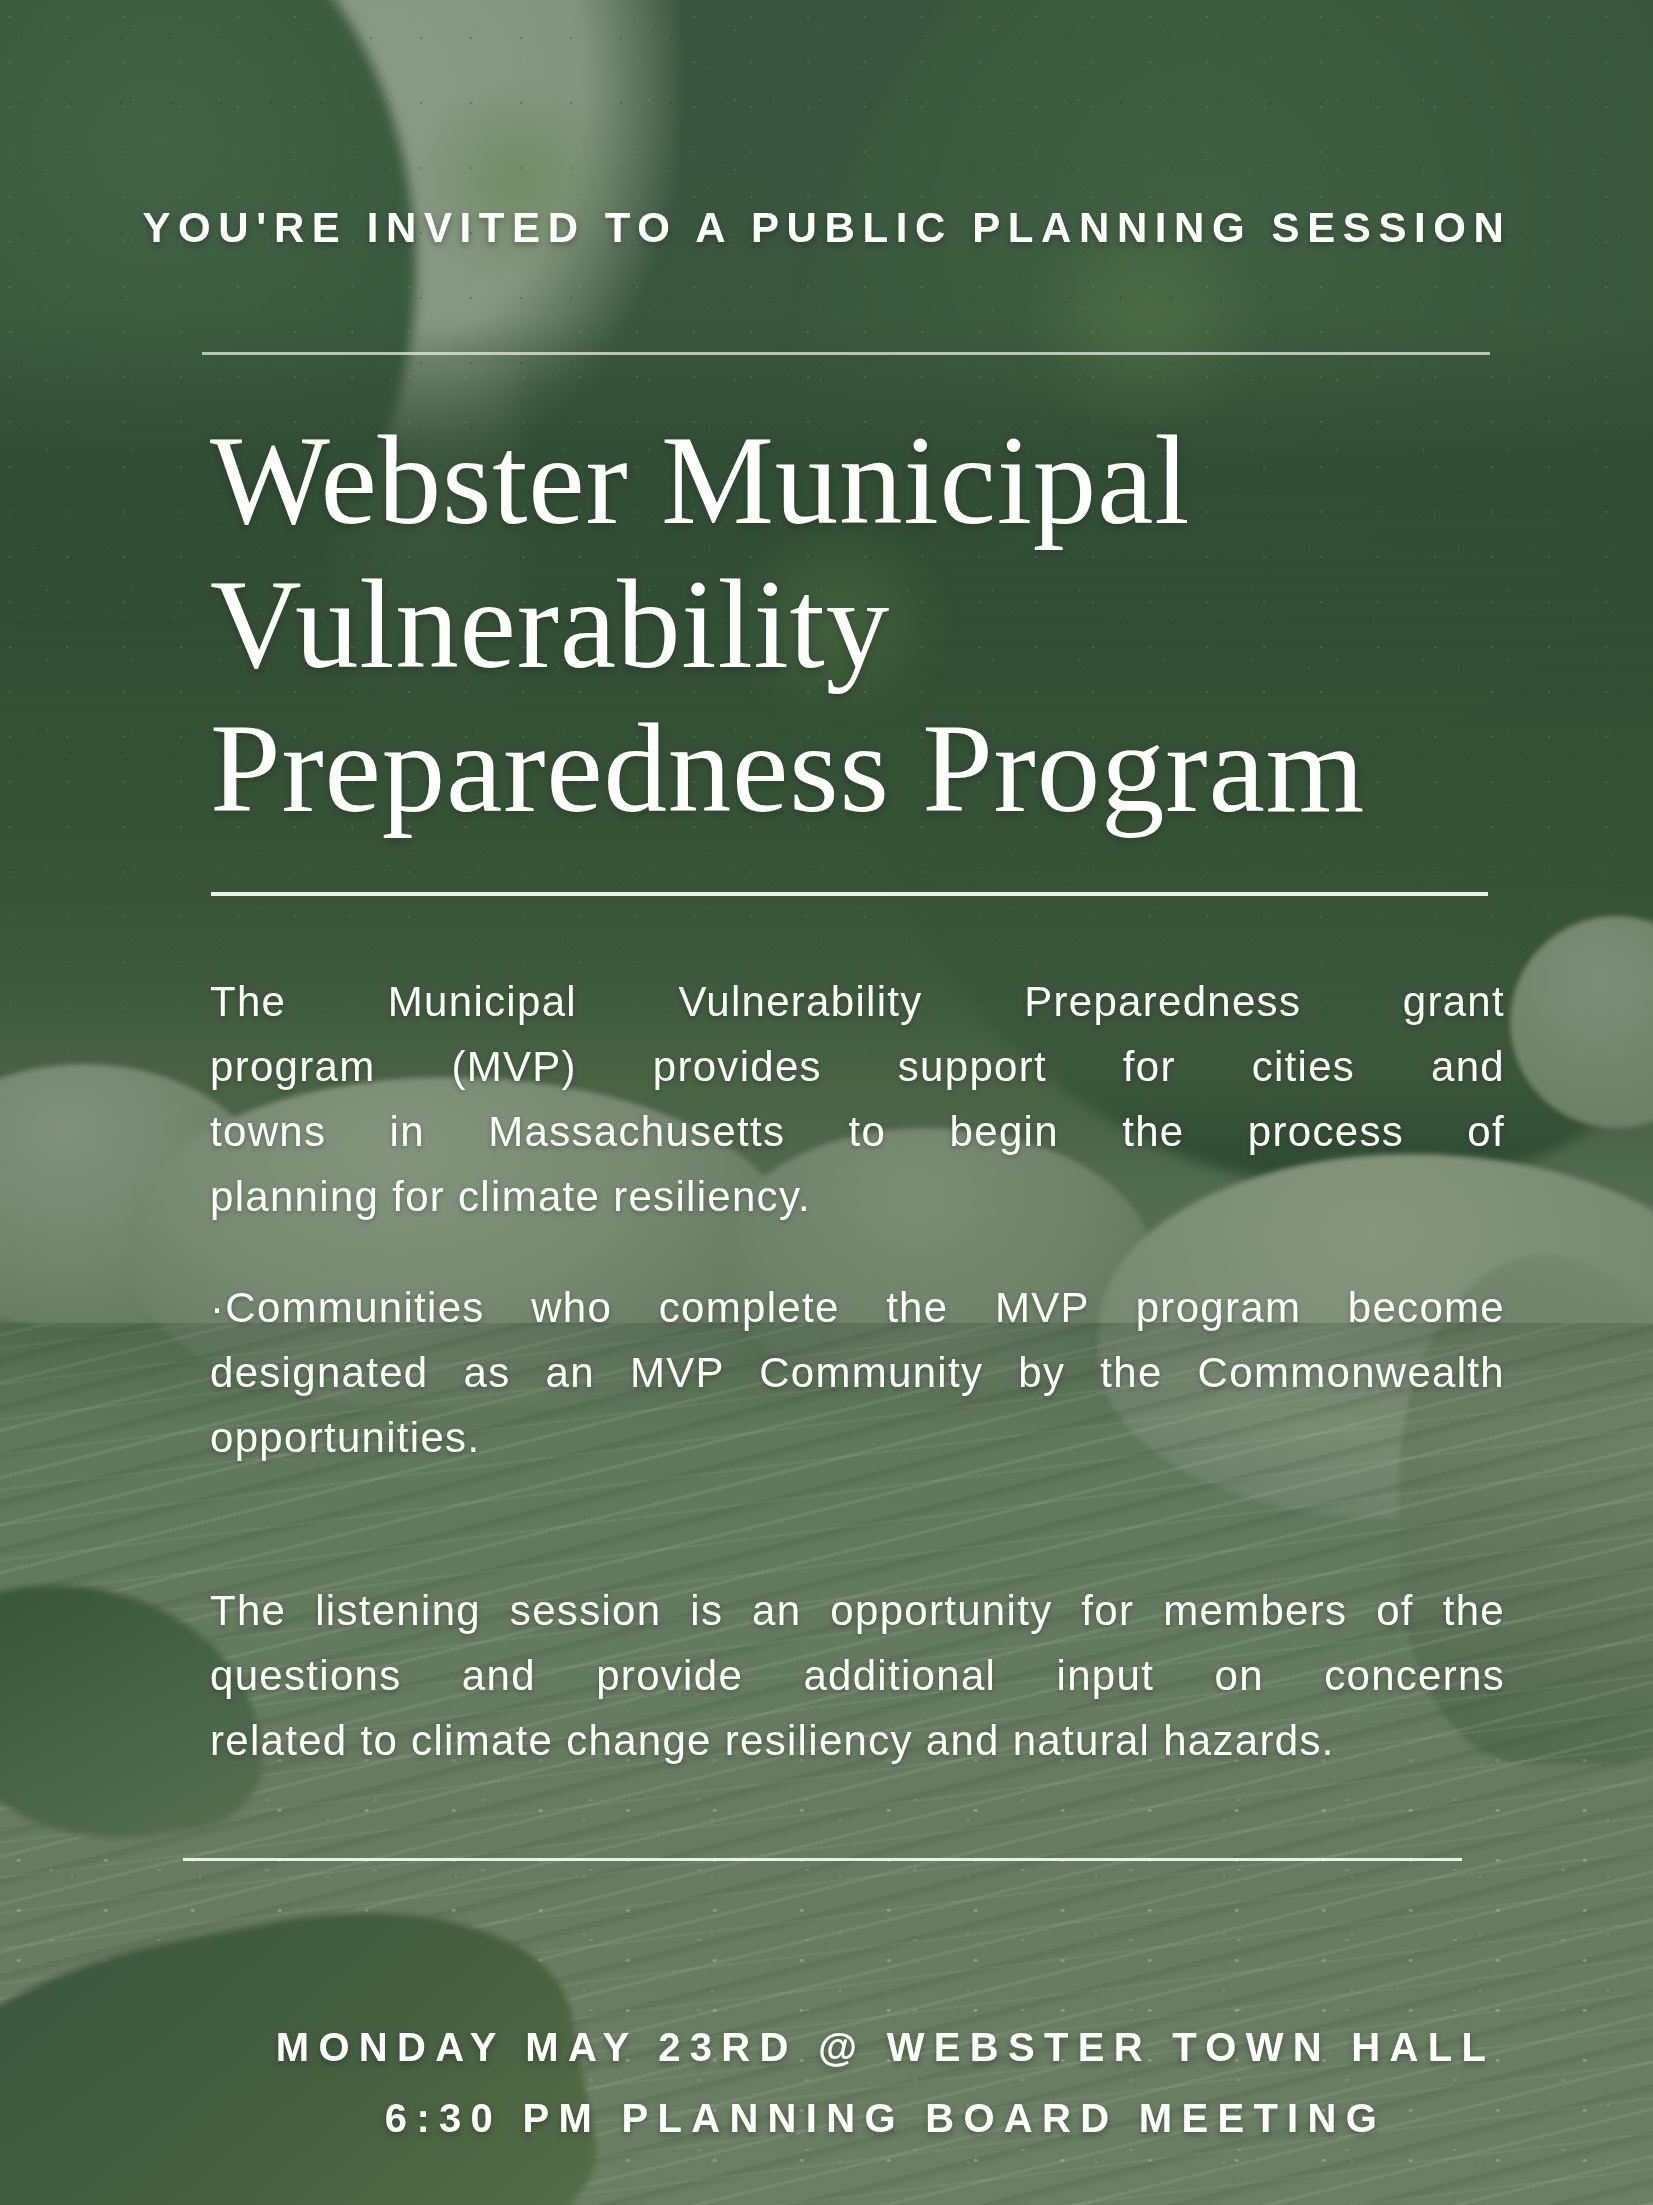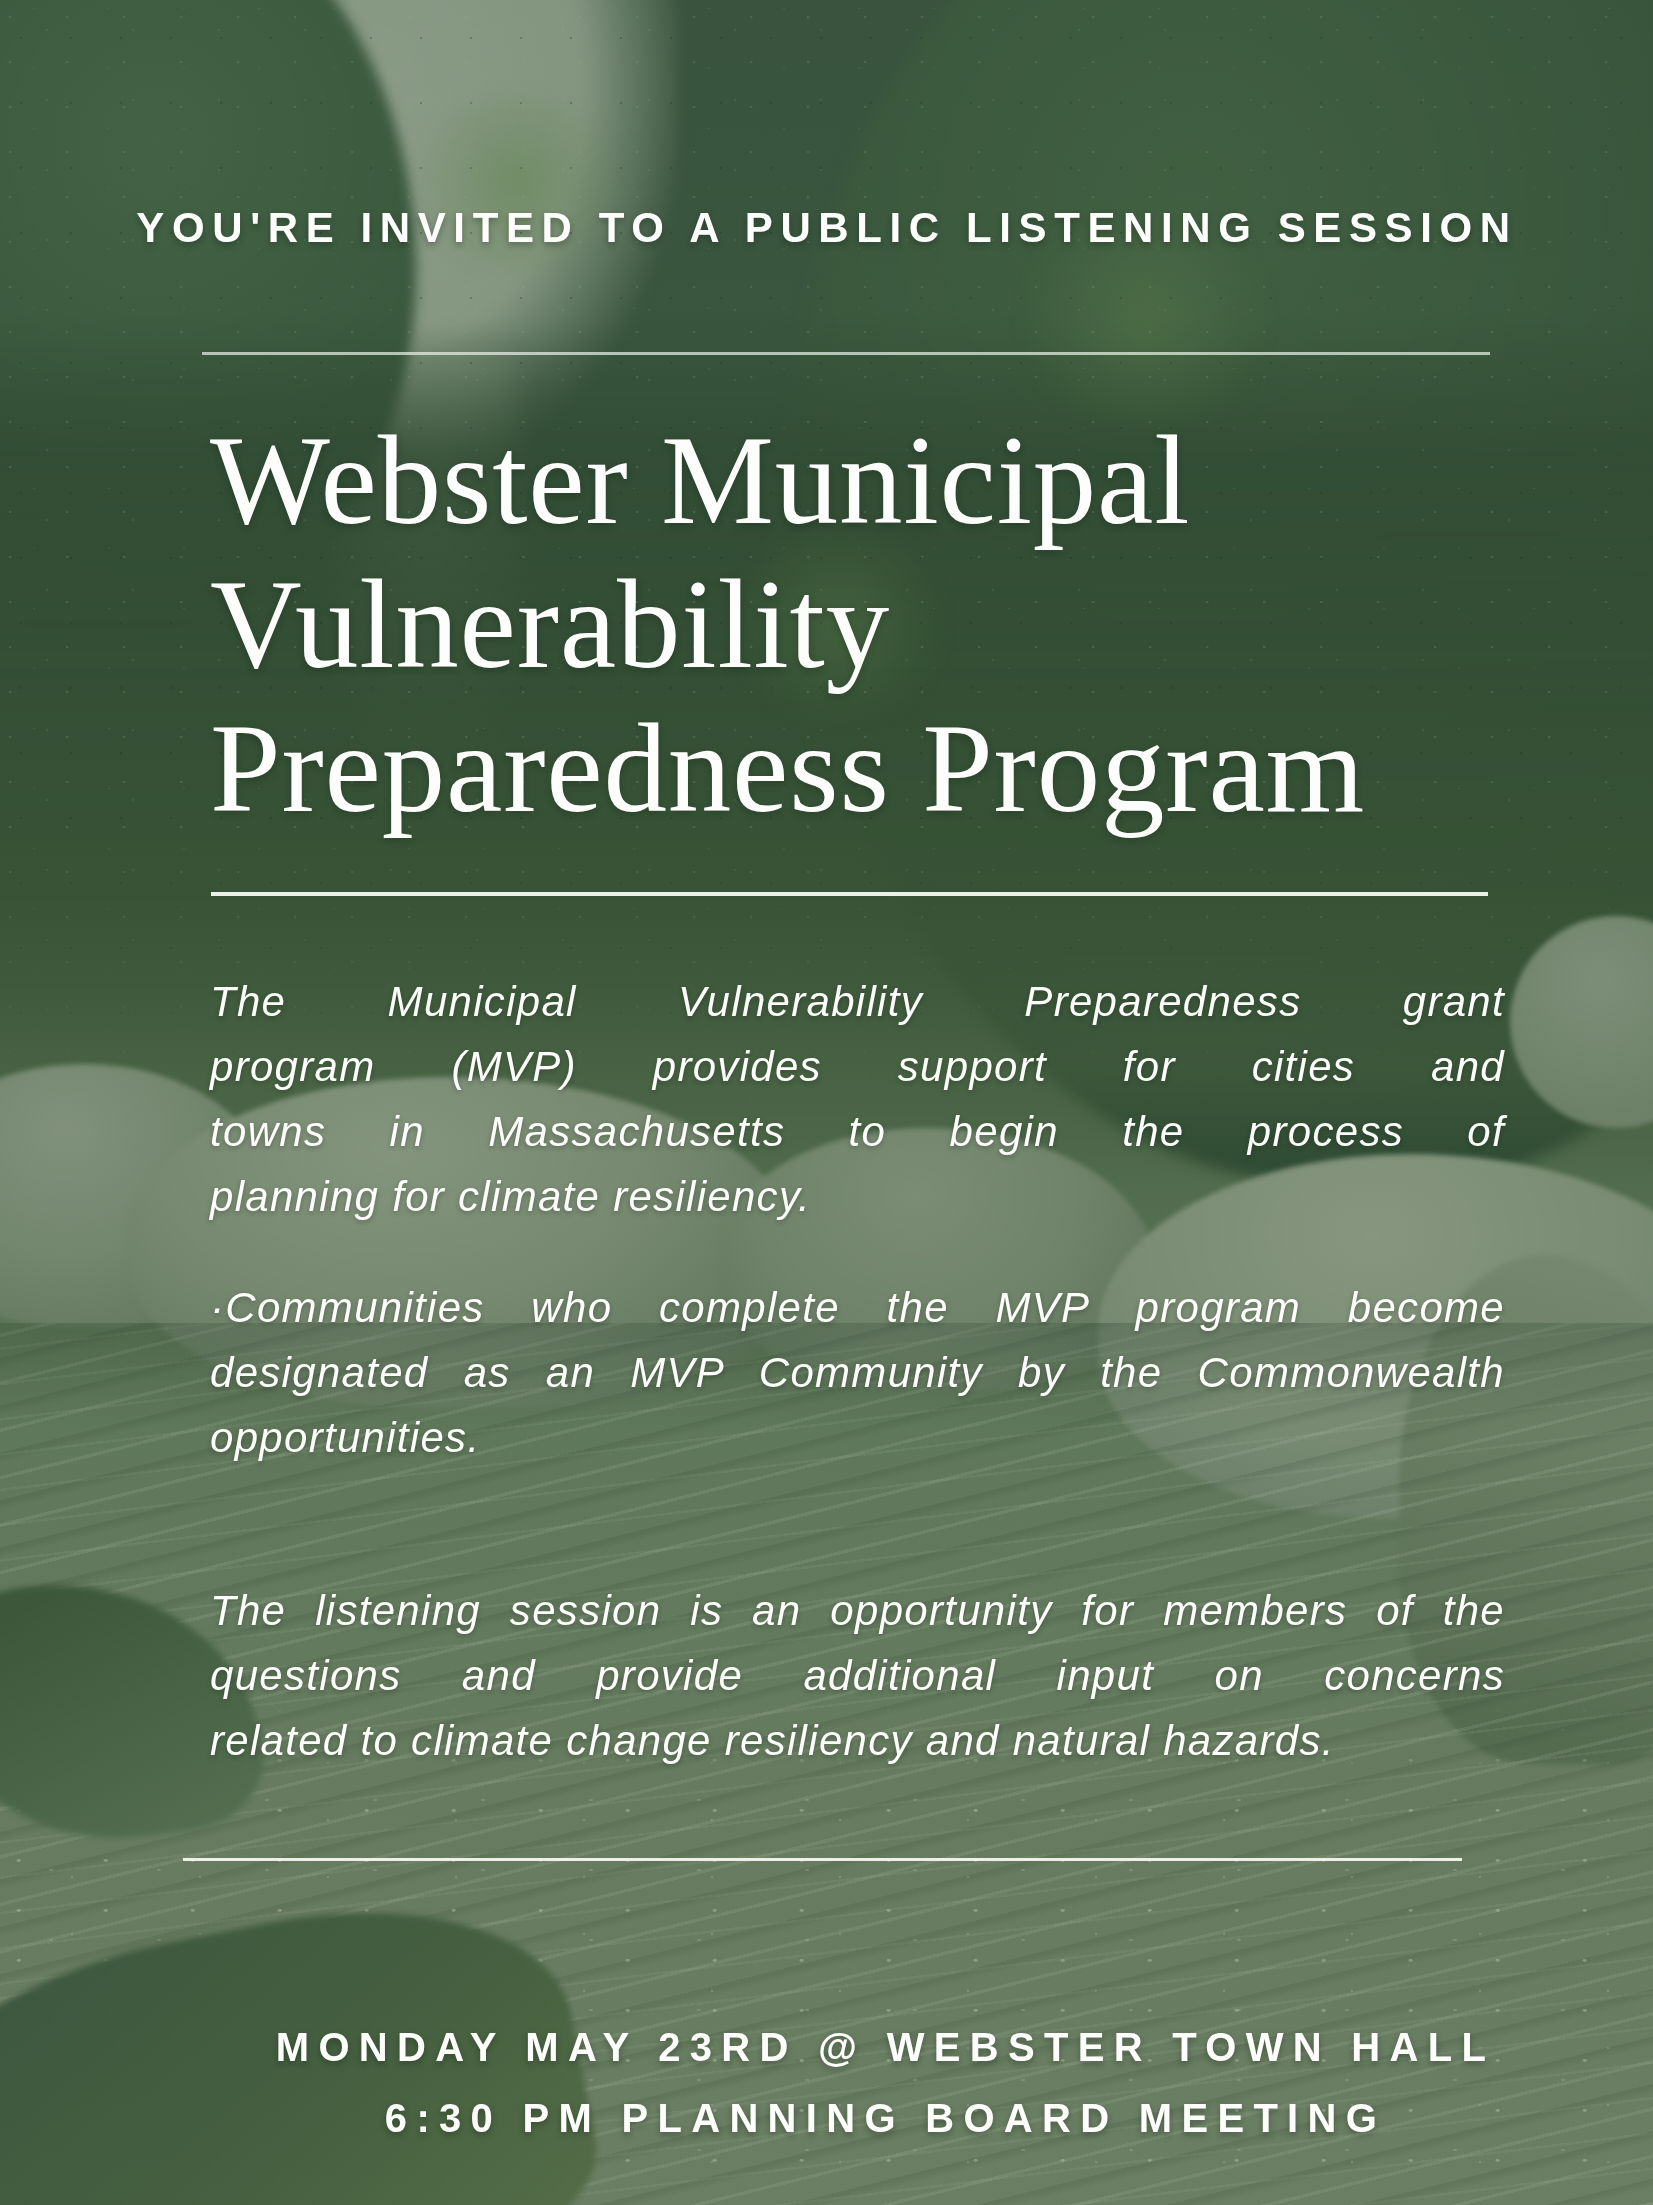--- a/index.html
+++ b/index.html
@@ -118,21 +118,21 @@
   .rule-footer { left:183px; top:1858px; width:1279px; height:3.4px; background:rgba(247,250,243,.92); }
 
   .title { position:absolute; left:210px; top:408px; margin:0;
     font-family:"Liberation Serif", serif; font-weight:400;
     font-size:127px; line-height:144px; letter-spacing:0.8px;
     text-shadow:0 2.5px 7.6px rgba(15,30,18,.30); }
   .title .tline { display:block; }
 
   .para { position:absolute; left:210px; width:1295px;
     font-size:42px; line-height:65px; letter-spacing:1.3px;
-    text-shadow:0 1.7px 5.1px rgba(18,34,20,.32);font-style:italic; }
+    text-shadow:0 1.7px 5.1px rgba(18,34,20,.32); }
   .p1 { top:969px; } .p2 { top:1275px; } .p3 { top:1578px; }
   .jline { text-align:justify; text-align-last:justify; }
   .jline.last { text-align-last:left; }
 
   .footer { position:absolute; left:224px; top:2012px; width:1323px;
     text-align:center; font-size:40px; font-weight:bold; letter-spacing:9.3px;
     line-height:71px; text-shadow:0 2.5px 6px rgba(15,30,18,.35); white-space:nowrap; }
 </style>
 </head>
 <body>
@@ -159,21 +159,21 @@
     <div class="water-streaks"></div>
     <div class="water-glints"></div>
     <div class="rock-dark r1"></div>
     <div class="rock-dark r2"></div>
   </div>
 
   <div class="tint"></div>
 
   <div class="content">
 
-    <div class="eyebrow">YOU'RE INVITED TO A PUBLIC LISTENING SESSION</div>
+    <div class="eyebrow">YOU'RE INVITED TO A PUBLIC PLANNING SESSION</div>
 
     <div class="rule rule-top"></div>
 
     <h1 class="title">
       <span class="tline">Webster Municipal</span>
       <span class="tline">Vulnerability</span>
       <span class="tline">Preparedness Program</span>
     </h1>
 
     <div class="rule rule-title"></div>

